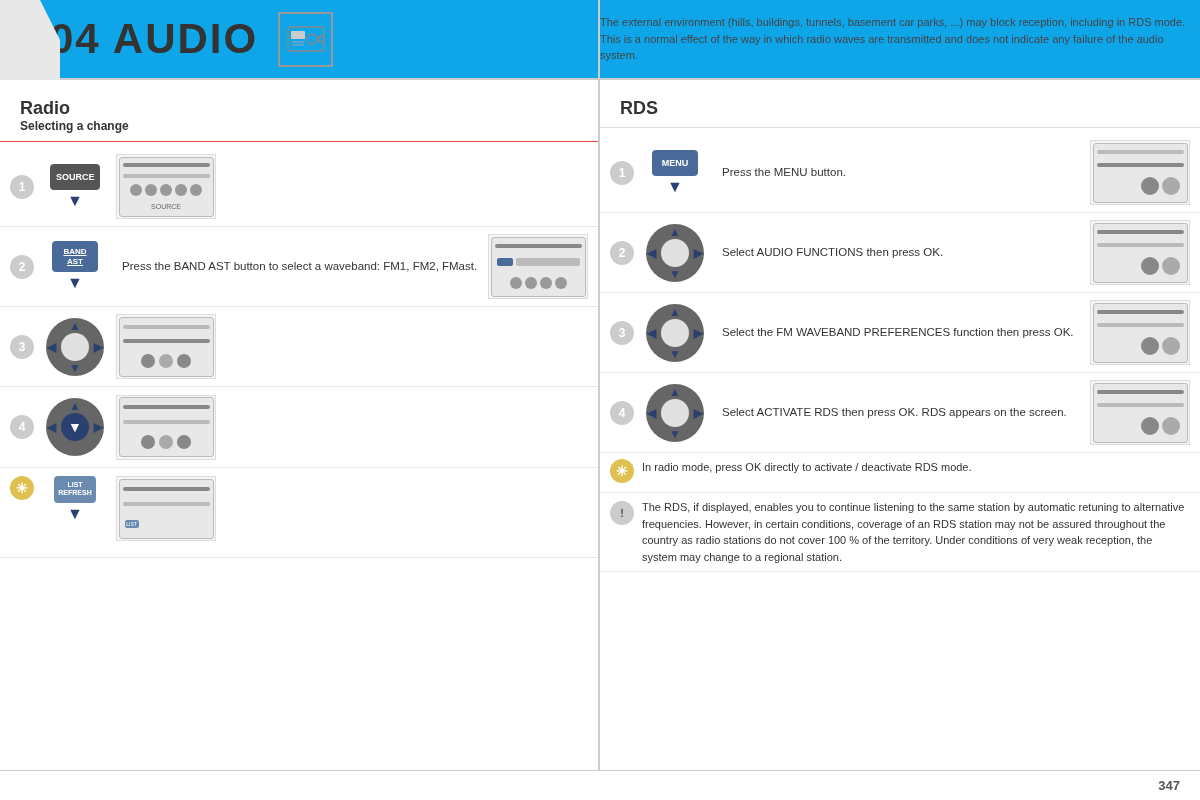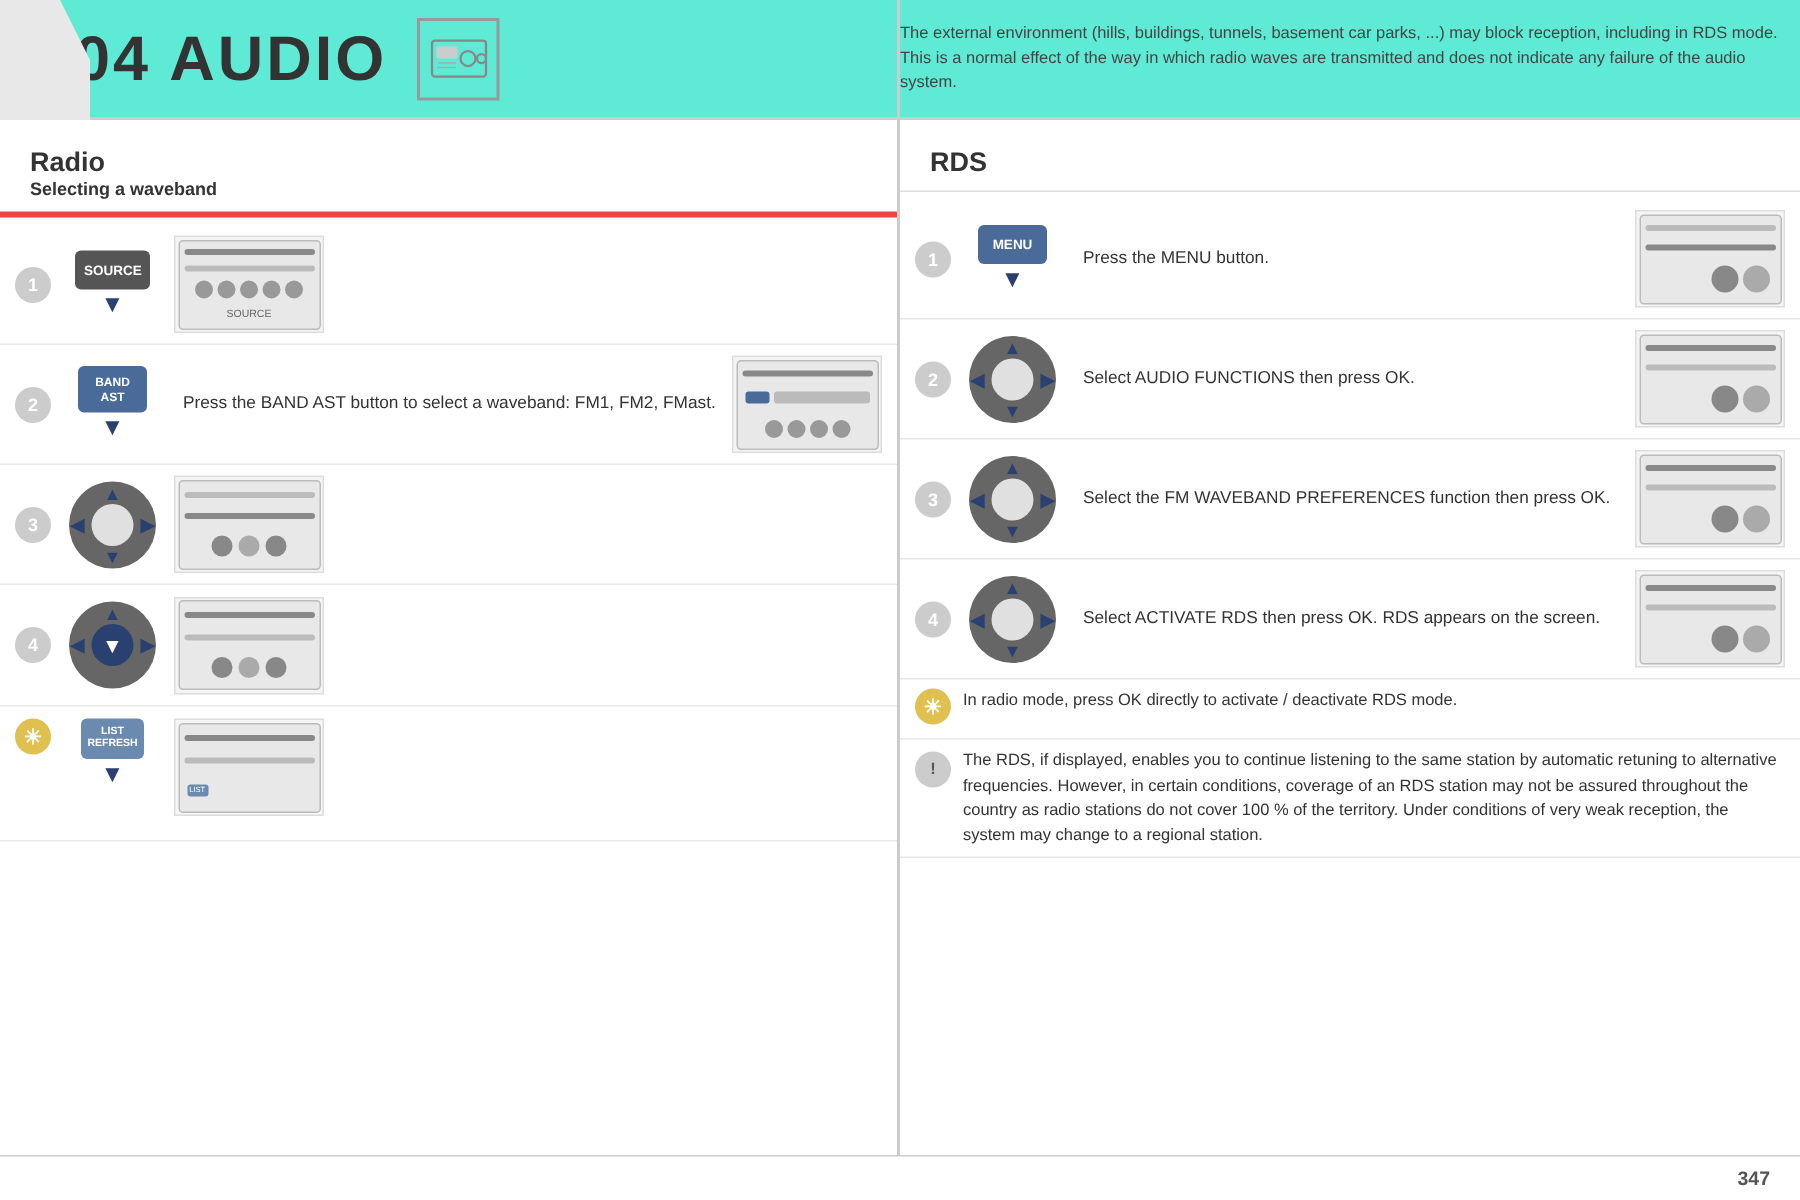--- a/index.html
+++ b/index.html
@@ -10,21 +10,21 @@
       color: #333;
       width: 1200px;
       height: 800px;
       overflow: hidden;
     }
 
     
     .header {
       display: flex;
       align-items: stretch;
-      background: #5eead4;
+      background: #0ea5e9;
       border-bottom: 2px solid #ccc;
       height: 80px;
     }
     .header-left {
       display: flex;
       align-items: center;
       padding: 10px 20px;
       flex: 0 0 600px;
       border-right: 2px solid #ccc;
       position: relative;
@@ -77,21 +77,21 @@
 
     
     .left-panel {
       width: 600px;
       border-right: 2px solid #ccc;
       padding: 10px 0;
       overflow: hidden;
     }
     .panel-heading {
       padding: 8px 20px 8px 20px;
-      border-bottom: 4px solid #ef4444;
+      border-bottom: 1px solid #ef4444;
       margin-bottom: 5px;
     }
     .panel-heading h2 {
       font-size: 18px;
       font-weight: bold;
     }
     .panel-heading p {
       font-size: 12px;
       font-weight: bold;
       color: #333;
@@ -174,20 +174,21 @@
     .btn-band {
       background: #4a6a9a;
       color: white;
       font-size: 8px;
       font-weight: bold;
       padding: 6px 4px;
       border-radius: 4px;
       text-align: center;
       width: 46px;
       line-height: 1.2;
+      text-decoration: underline;
     }
     .btn-list {
       background: #6a8ab0;
       color: white;
       font-size: 7px;
       font-weight: bold;
       padding: 5px 4px;
       border-radius: 4px;
       text-align: center;
       width: 42px;
@@ -361,21 +362,21 @@
   <div class="header-right">
     <span>The external environment (hills, buildings, tunnels, basement car parks, ...) may block reception, including in RDS mode. This is a normal effect of the way in which radio waves are transmitted and does not indicate any failure of the audio system.</span>
   </div>
 </div>
 
 <div class="main">
 
   <div class="left-panel">
     <div class="panel-heading">
       <h2>Radio</h2>
-      <p>Selecting a waveband</p>
+      <p>Selecting a change</p>
     </div>
 
     <div class="step-row">
       <div class="step-num">1</div>
       <div class="step-icon-area">
         <div class="source-with-arrow">
           <div class="btn-source">SOURCE</div>
           <span class="down-arrow-blue">▼</span>
         </div>
       </div>

